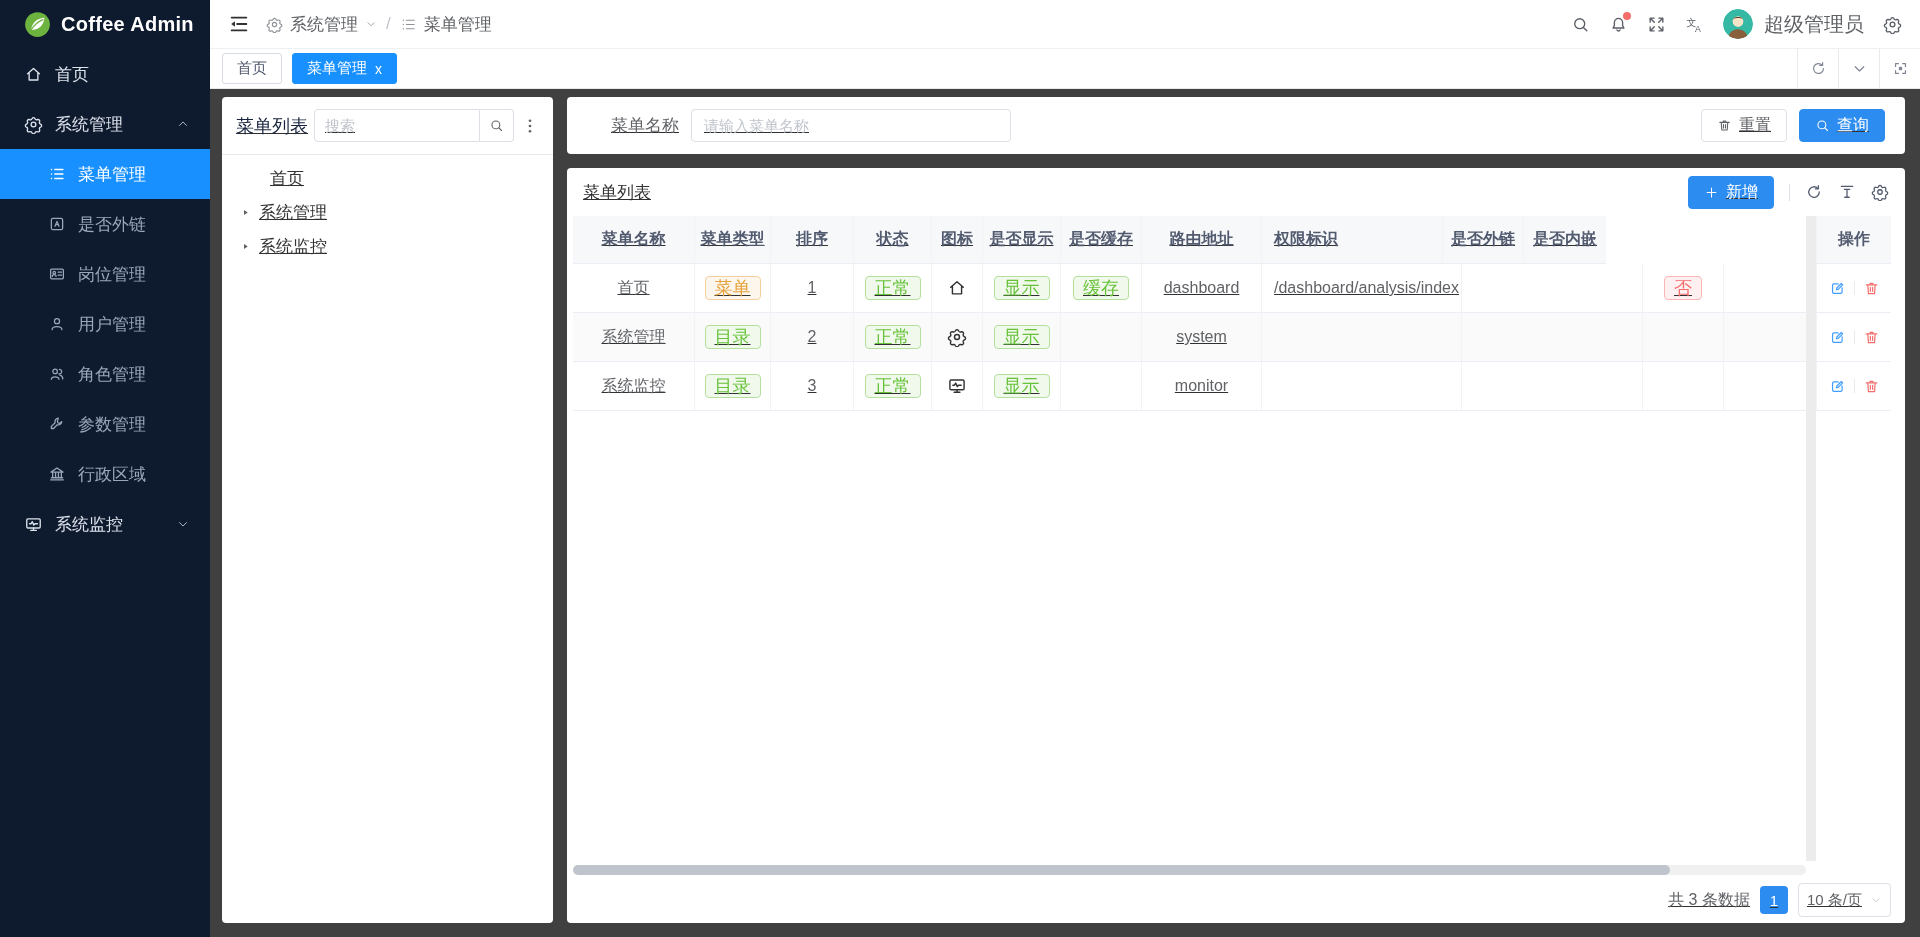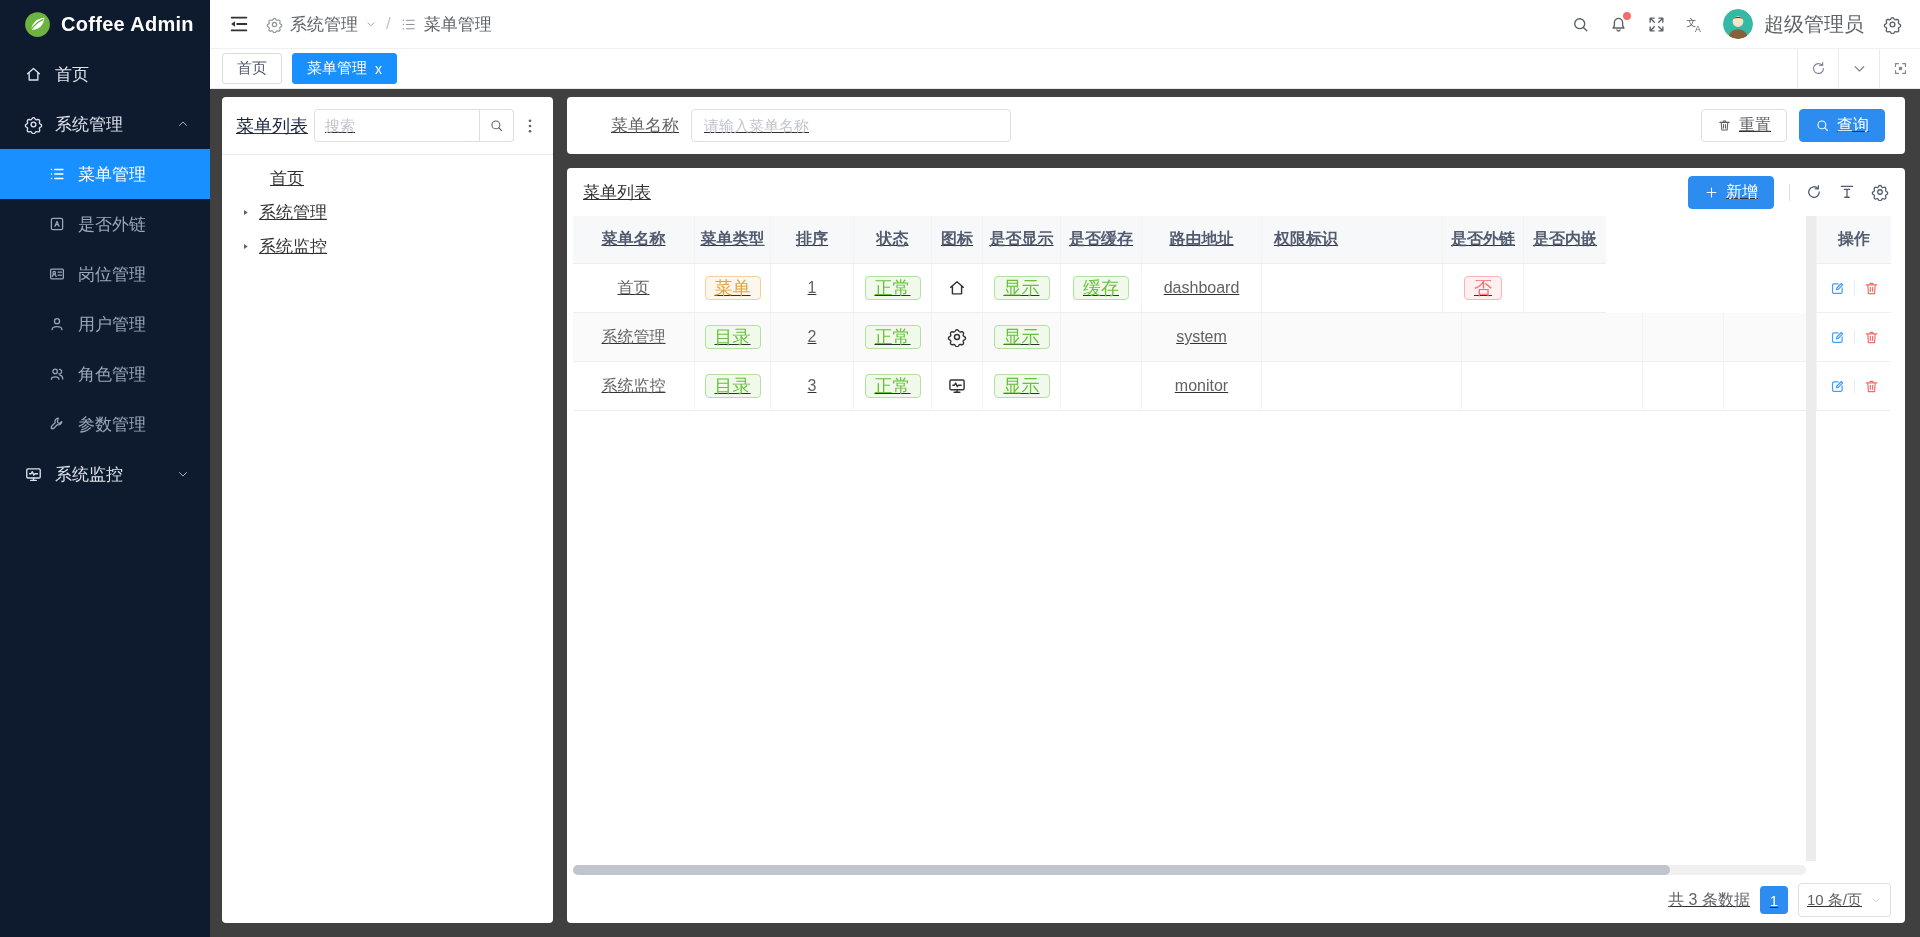--- a/index.html
+++ b/index.html
@@ -292,20 +292,26 @@
             <use href="#i-role"></use>
           </svg>
         <span>角色管理</span>
       </div>
       <div class="m-item m-sub">
         <svg class="ic">
             <use href="#i-wrench"></use>
           </svg>
         <span>参数管理</span>
       </div>
+      <div class="m-item m-sub">
+        <svg class="ic">
+            <use href="#i-bank"></use>
+          </svg>
+        <span>行政区域</span>
+      </div>
       <div class="m-item top">
         <svg class="ic">
             <use href="#i-monitor"></use>
           </svg>
         <span>系统监控</span>
         <svg class="ic chev">
             <use href="#i-chev-down"></use>
           </svg>
       </div>
     </nav>
@@ -509,20 +515,21 @@
                       <use href="#i-home"></use>
                     </svg>
                   </div>
                 <div class="td c5">
                     <span class="tag succ">显示</span>
                   </div>
                 <div class="td c6">
                     <span class="tag succ">缓存</span>
                   </div>
                 <div class="td c7">dashboard</div>
+                <div class="td c8">/dashboard/analysis/index</div>
                 <div class="td c9"></div>
                 <div class="td c10">
                     <span class="tag dang">否</span>
                   </div>
                 <div class="td c11"></div>
               </div>
 
               <div class="tr stripe">
                 <div class="td c0">系统管理</div>
                 <div class="td c1">

